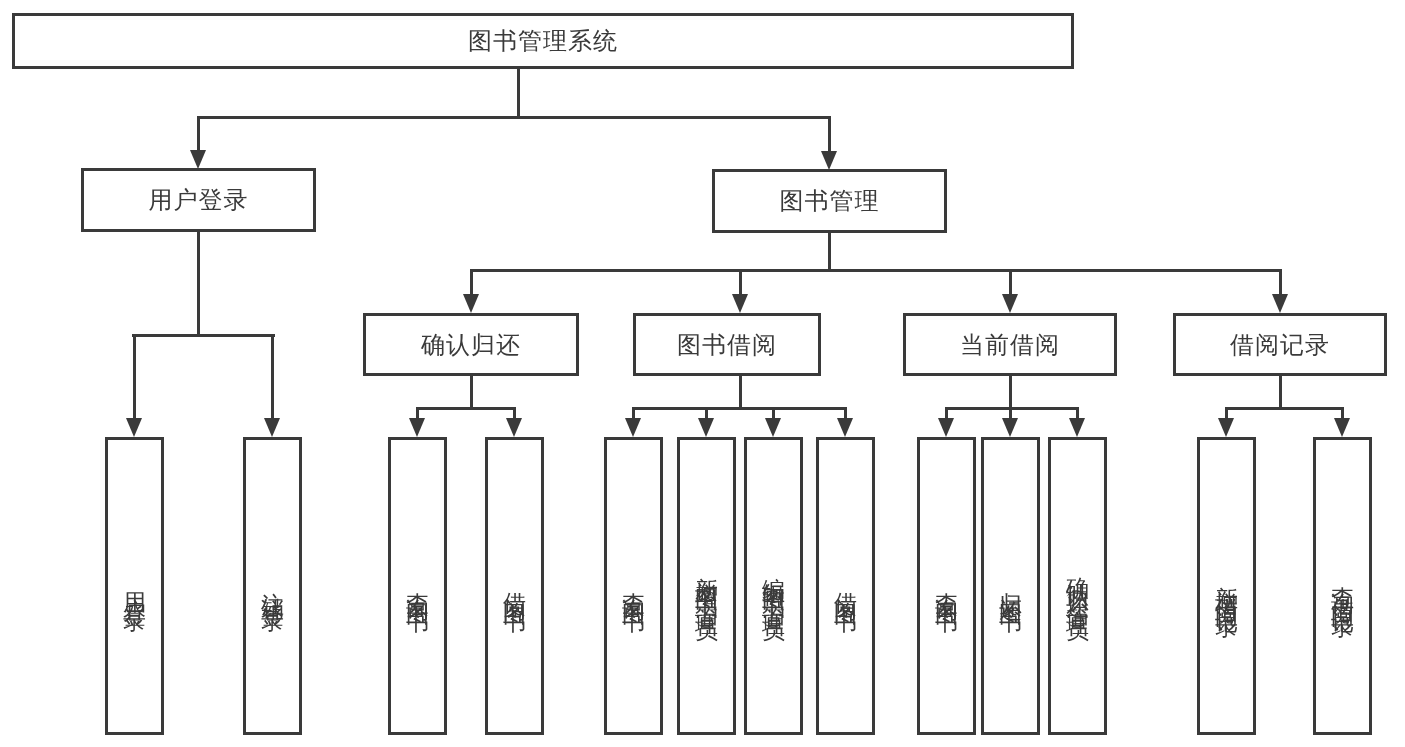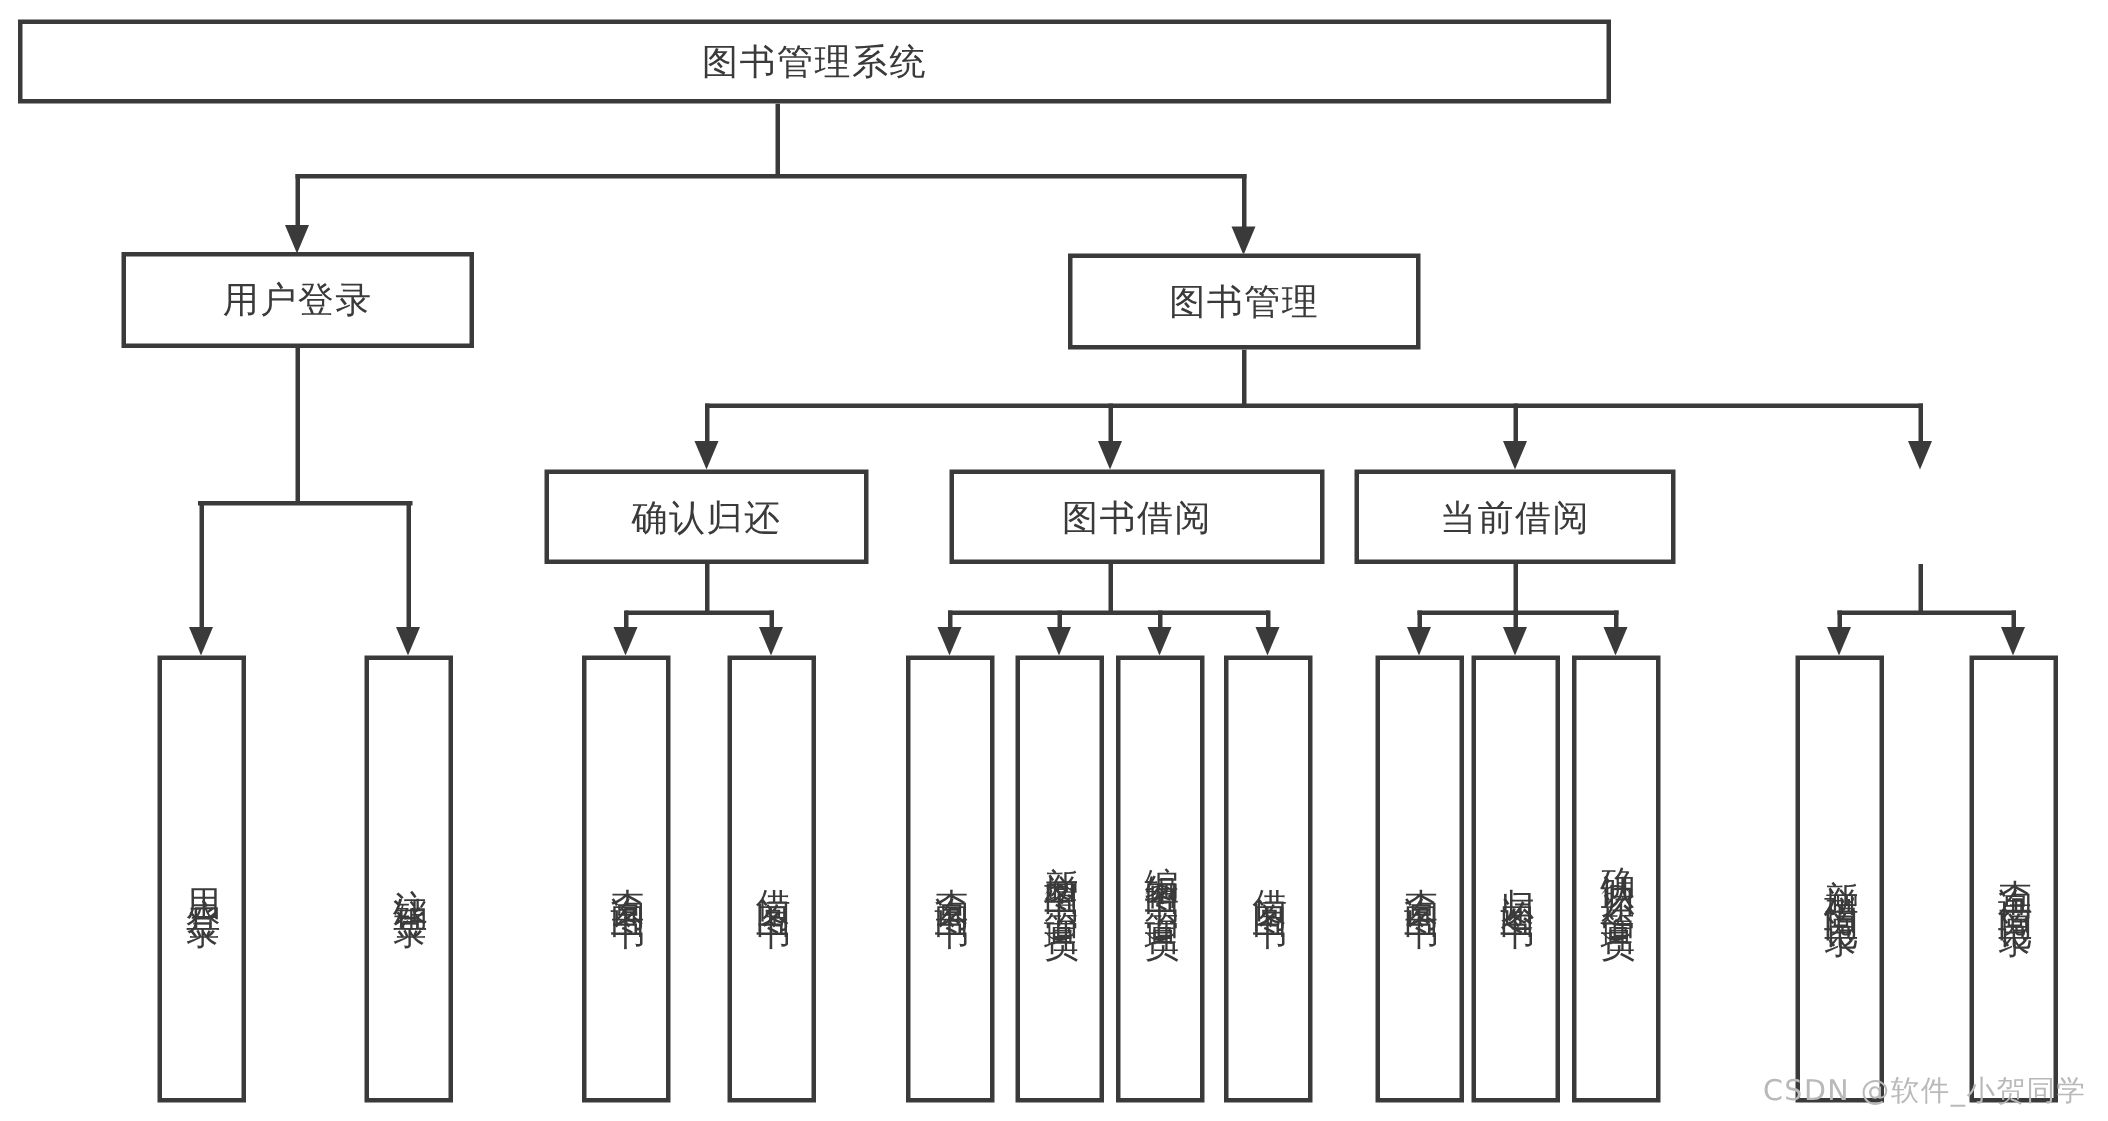--- a/index.html
+++ b/index.html
@@ -127,25 +127,28 @@
   <div class="box" style="left:81px;top:168px;width:235px;height:64px;">
     <span class="h-label">用户登录</span>
   </div>
   <div class="box" style="left:712px;top:169px;width:235px;height:64px;">
     <span class="h-label">图书管理</span>
   </div>
 
   <div class="box" style="left:363px;top:313px;width:216px;height:63px;">
     <span class="h-label">确认归还</span>
   </div>
-  <div class="box" style="left:633px;top:313px;width:250px;height:63px;text-align:right;">
+  <div class="box" style="left:633px;top:313px;width:188px;height:63px;text-align:right;">
     <span class="h-label">图书借阅</span>
   </div>
   <div class="box" style="left:903px;top:313px;width:214px;height:63px;">
     <span class="h-label">当前借阅</span>
+  </div>
+  <div class="box" style="left:1173px;top:313px;width:214px;height:63px;">
+    <span class="h-label">借阅记录</span>
   </div>
 
   <div class="box" style="left:105px;top:437px;width:59px;height:298px;">
     <span class="v-label">用户登录</span>
   </div>
   <div class="box" style="left:243px;top:437px;width:59px;height:298px;">
     <span class="v-label">注销登录</span>
   </div>
 
   <div class="box" style="left:388px;top:437px;width:59px;height:298px;">
@@ -178,15 +181,14 @@
     <span class="v-label">确认归还（管理员）</span>
   </div>
 
   <div class="box" style="left:1197px;top:437px;width:59px;height:298px;">
     <span class="v-label">新增借阅记录</span>
   </div>
   <div class="box" style="left:1313px;top:437px;width:59px;height:298px;">
     <span class="v-label">查询借阅记录</span>
   </div>
 
-  <div class="watermark">CSDN @软件_小贺同学</div>
 
 </div>
 
 </body></html>

